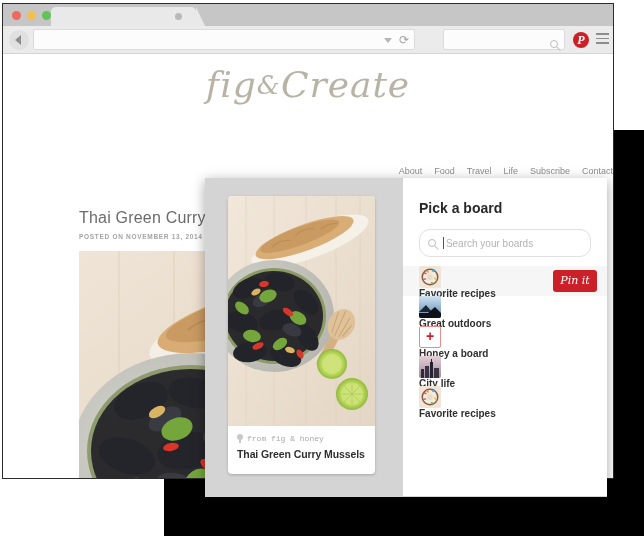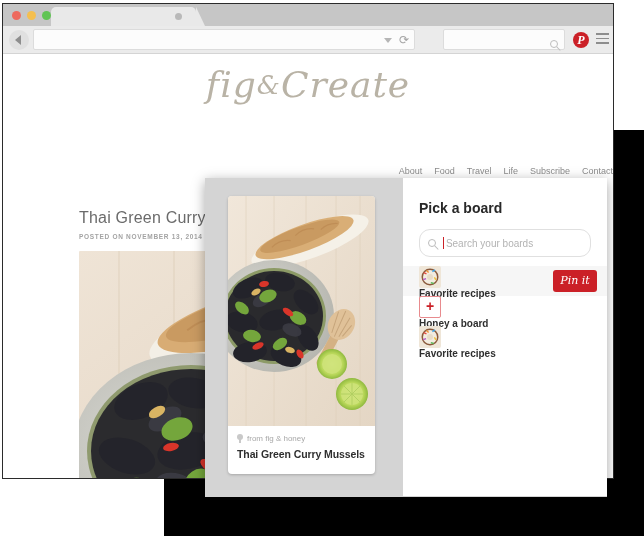--- a/index.html
+++ b/index.html
@@ -269,20 +269,21 @@
     background: #efe9e2;
   }
   #pin-card-meta {
     padding: 8px 9px 0 9px;
   }
   #pin-card-source {
     font-size: 8px;
     color: #a8a8a8;
     display: flex;
     gap: 4px;
+    font-family: Liberation Mono, monospace;
   }
   #pin-source-icon {
     width: 6px; height: 9px;
     position: relative;
     display: inline-block;
   }
   #pin-source-icon:before {
     content: "";
     position: absolute; left: 0; top: 0;
     width: 6px; height: 6px;
@@ -673,27 +674,62 @@
               <rect x="4" y="13" width="3" height="1.4" fill="#b455c4" transform="rotate(-20 4 13)"></rect>
               <rect x="8" y="4" width="3" height="1.4" fill="#f28f36" transform="rotate(45 8 4)"></rect>
             </g>
           </svg>
         </span>
         <span class="board-label">Favorite recipes</span>
         <button id="pin-it-button">Pin it</button>
       </div>
 
 
+      <div class="board-row">
+        <span class="board-thumb">
+          <svg width="22" height="22" viewBox="0 0 22 22" xmlns="http://www.w3.org/2000/svg">
+            <defs>
+                <linearGradient id="sky" x1="0" y1="0" x2="0" y2="1">
+              <stop offset="0" stop-color="#cfe3f2"></stop>
+                  <stop offset="1" stop-color="#5e87b0"></stop>
+            </linearGradient>
+              </defs>
+            <rect width="22" height="22" fill="url(#sky)"></rect>
+            <path d="M0 16 L7 9 L13 16 Z" fill="#1d2630"></path>
+            <path d="M9 17 L16 11 L22 17 L22 22 L0 22 L0 17 Z" fill="#0d1218"></path>
+          </svg>
+        </span>
+        <span class="board-label">Great outdoors</span>
+      </div>
 
 
       <div class="board-row" id="create-board-row">
         <span class="create-icon">+</span>
         <span class="board-label">Honey a board</span>
       </div>
 
+      <div class="board-row">
+        <span class="board-thumb">
+          <svg width="22" height="22" viewBox="0 0 22 22" xmlns="http://www.w3.org/2000/svg">
+            <defs>
+                <linearGradient id="dusk" x1="0" y1="0" x2="0" y2="1">
+              <stop offset="0" stop-color="#e4cfd6"></stop>
+                  <stop offset="1" stop-color="#9f8aa0"></stop>
+            </linearGradient>
+              </defs>
+            <rect width="22" height="22" fill="url(#dusk)"></rect>
+            <rect x="2" y="13" width="3" height="9" fill="#2f2a38"></rect>
+            <rect x="6" y="10" width="4" height="12" fill="#3a3344"></rect>
+            <rect x="11" y="6" width="3" height="16" fill="#272230"></rect>
+            <rect x="15" y="12" width="5" height="10" fill="#3a3344"></rect>
+            <rect x="12" y="3" width="1" height="4" fill="#272230"></rect>
+          </svg>
+        </span>
+        <span class="board-label">City life</span>
+      </div>
 
 
       <div class="board-row">
         <span class="board-thumb">
           <svg width="22" height="22" viewBox="0 0 22 22" xmlns="http://www.w3.org/2000/svg">
             <rect width="22" height="22" fill="#efe6d8"></rect>
             <circle cx="11" cy="11" r="8.5" fill="#8b5a3c"></circle>
             <circle cx="11" cy="11" r="7" fill="#f2ecdf"></circle>
             <circle cx="11" cy="11" r="3" fill="#e8dcc8"></circle>
             <g>

